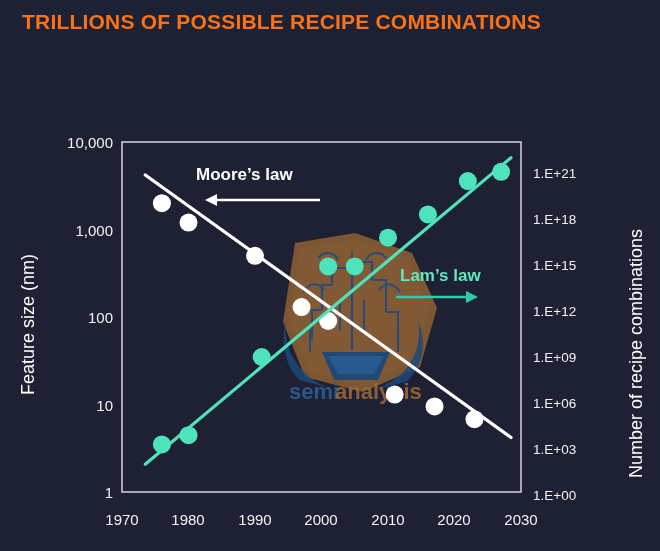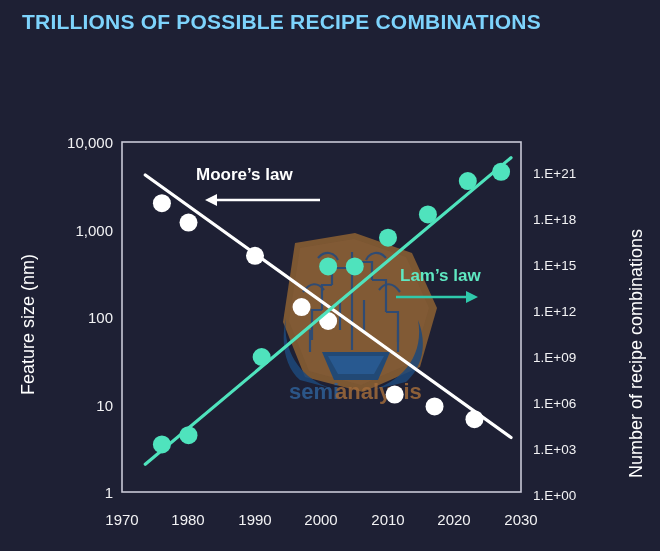--- a/index.html
+++ b/index.html
@@ -19,21 +19,21 @@
     left: 0; top: 0;
     width: 660px;
     height: 551px;
   }
   .chart-title {
     position: absolute;
     left: 22px;
     top: 10px;
     font-size: 21px;
     font-weight: bold;
-    color: #7dd3fc;
+    color: #f97316;
     letter-spacing: 0.2px;
     white-space: nowrap;
   }
   svg.plot {
     position: absolute;
     left: 0; top: 0;
     width: 660px;
     height: 551px;
   }
   .axis-title {

